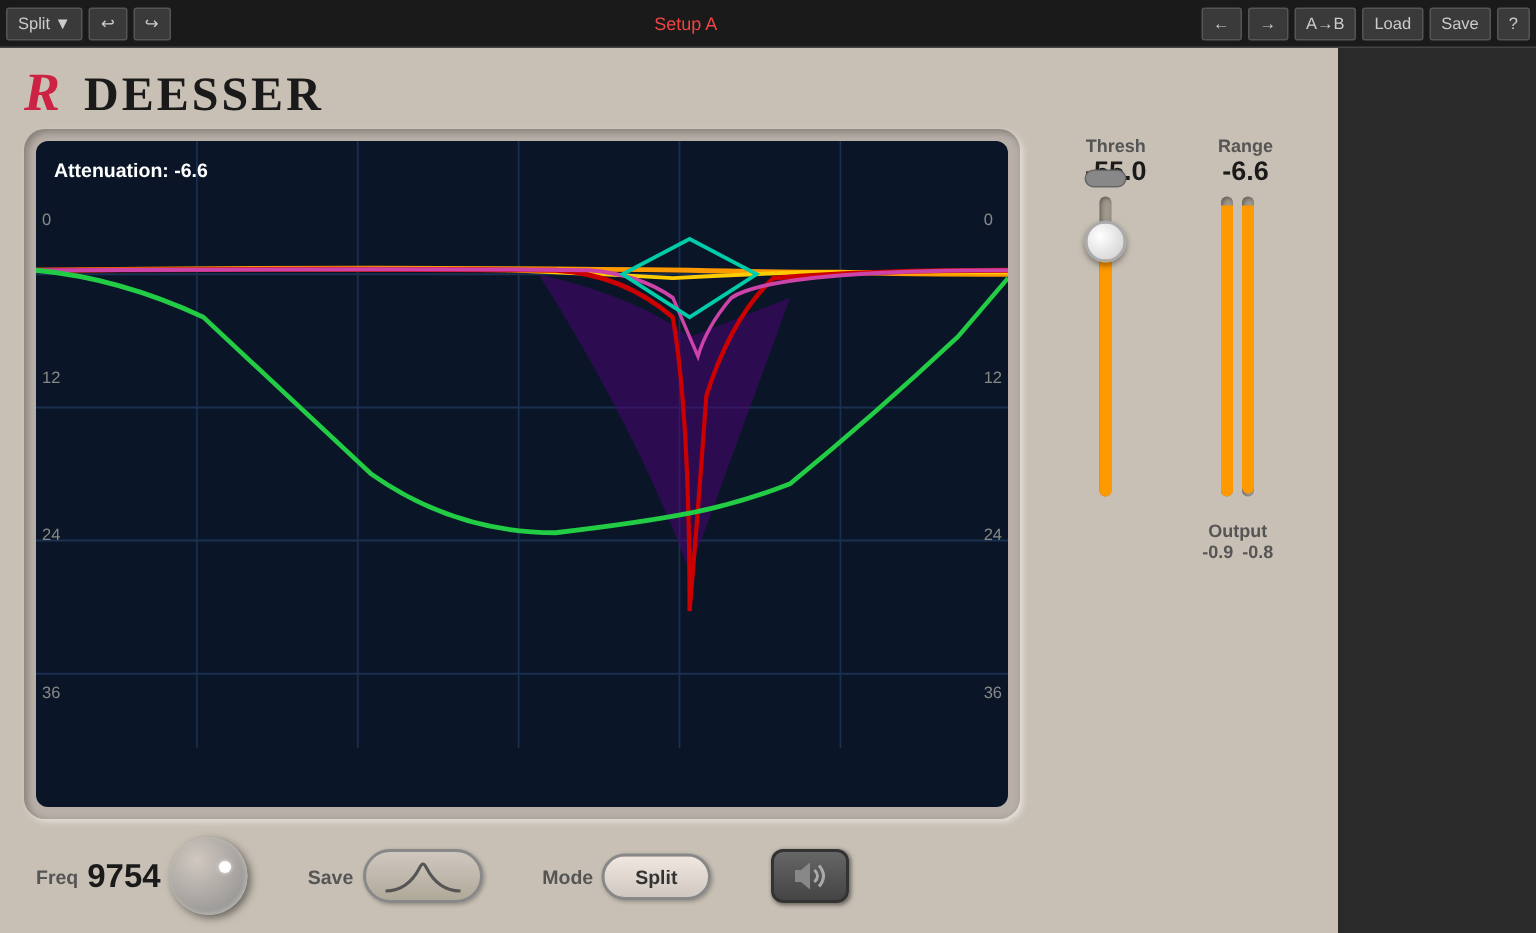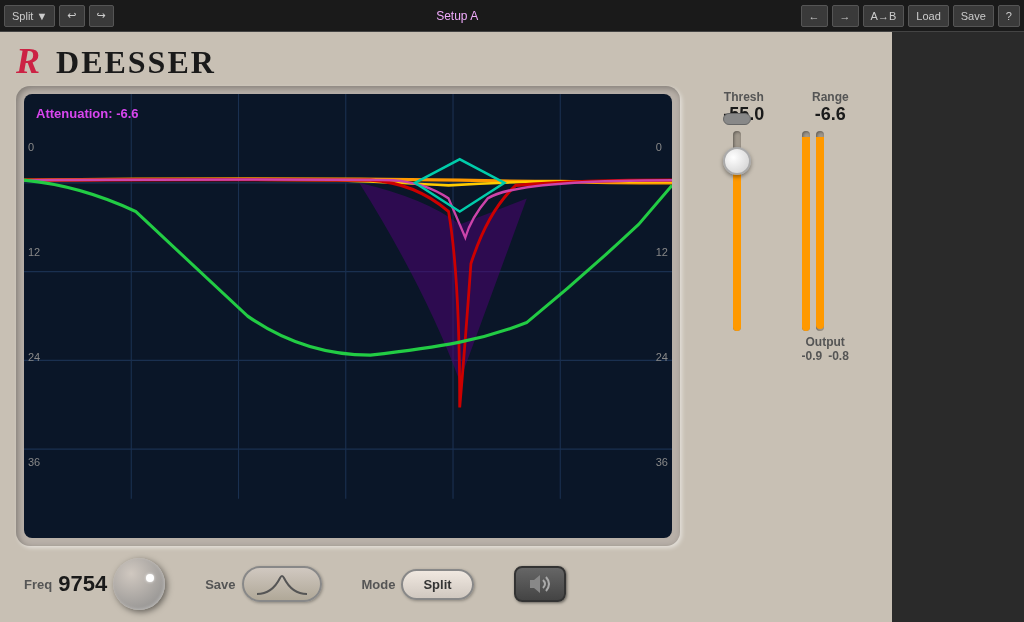--- a/index.html
+++ b/index.html
@@ -30,21 +30,21 @@
       cursor: pointer;
       border-radius: 2px;
       height: 22px;
       display: flex;
       align-items: center;
       gap: 3px;
     }
     .top-bar-center {
       flex: 1;
       text-align: center;
-      color: #f0abfc;
+      color: #ef4444;
       font-size: 12px;
     }
     .top-bar-spacer { flex: 1; }
 
     
     .plugin-wrap {
       width: 892px;
       height: 590px;
       background: #c8c0b4;
       display: flex;
@@ -197,22 +197,22 @@
       height: 2px;
       background: #664400;
       transform: translateY(-50%);
       border-radius: 1px;
     }
 
     
     .output-sliders-wrap {
       display: flex;
       flex-direction: column;
-      align-items: flex-start;
-      gap: 4px;
+      align-items: center;
+      gap: 16px;
     }
     .output-pair {
       display: flex;
       gap: 4px;
       height: 200px;
     }
     .single-slider-track {
       position: relative;
       width: 10px;
       height: 200px;
@@ -330,21 +330,21 @@
       position: absolute;
       top: 0; left: 0;
       width: 100%;
       height: 100%;
     }
 
     .attenuation-label {
       position: absolute;
       top: 12px;
       left: 12px;
-      color: #d946ef;
+      color: #ffffff;
       font-size: 13px;
       font-weight: bold;
     }
 
     .eq-x-labels {
       position: absolute;
       bottom: 6px;
       left: 0;
       right: 0;
       display: flex;

